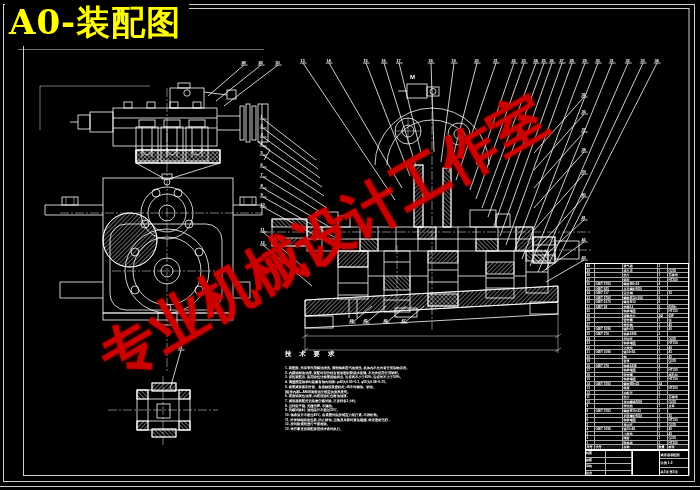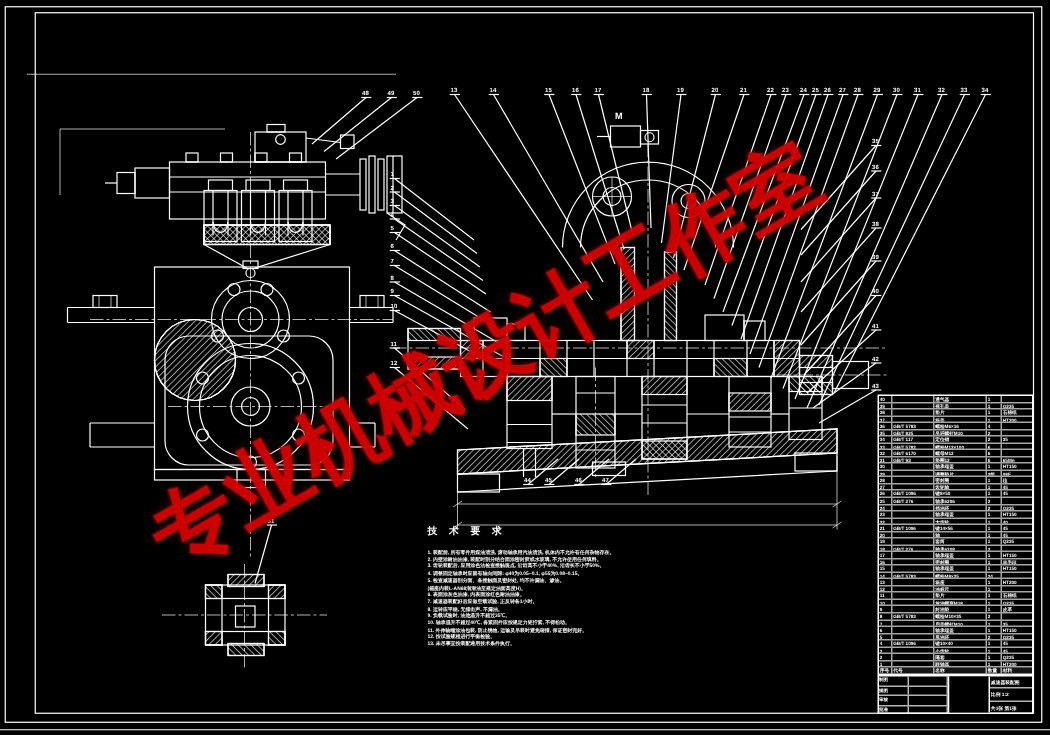--- a/index.html
+++ b/index.html
@@ -448,20 +448,21 @@
         <text x="258.4" y="63.6">49</text>
         <line x1="278" y1="65" x2="224" y2="106" stroke-width="0.55"></line>
         <line x1="274.8" y1="65" x2="281.6" y2="65" stroke-width="0.7"></line>
         <text x="275.4" y="63.6">50</text>
         <line x1="181" y1="350" x2="170" y2="389" stroke-width="0.55"></line>
         <line x1="177.8" y1="350" x2="184.6" y2="350" stroke-width="0.7"></line>
         <text x="178.4" y="348.6">51</text>
       </g>
   </svg>
 
+  <div id="title-overlay">A0-装配图</div>
 
   <div id="watermark">专业机械设计工作室</div>
 
   <div id="notes">
     <div class="nt">技 术 要 求</div>
     <div id="notes-lines">
         <div class="nline">1. 装配前, 所有零件用煤油清洗, 滚动轴承用汽油清洗, 机体内不允许有任何杂物存在。</div>
         <div class="nline">2. 内壁涂耐油油漆, 装配时剖分结合面涂密封胶或水玻璃, 不允许使用任何填料。</div>
         <div class="nline">3. 齿轮装配后, 应用涂色法检查接触斑点, 沿齿高不小于40%, 沿齿长不小于50%。</div>
         <div class="nline">4. 调整固定轴承时应留有轴向间隙: φ40为0.05~0.1, φ55为0.08~0.15。</div>

